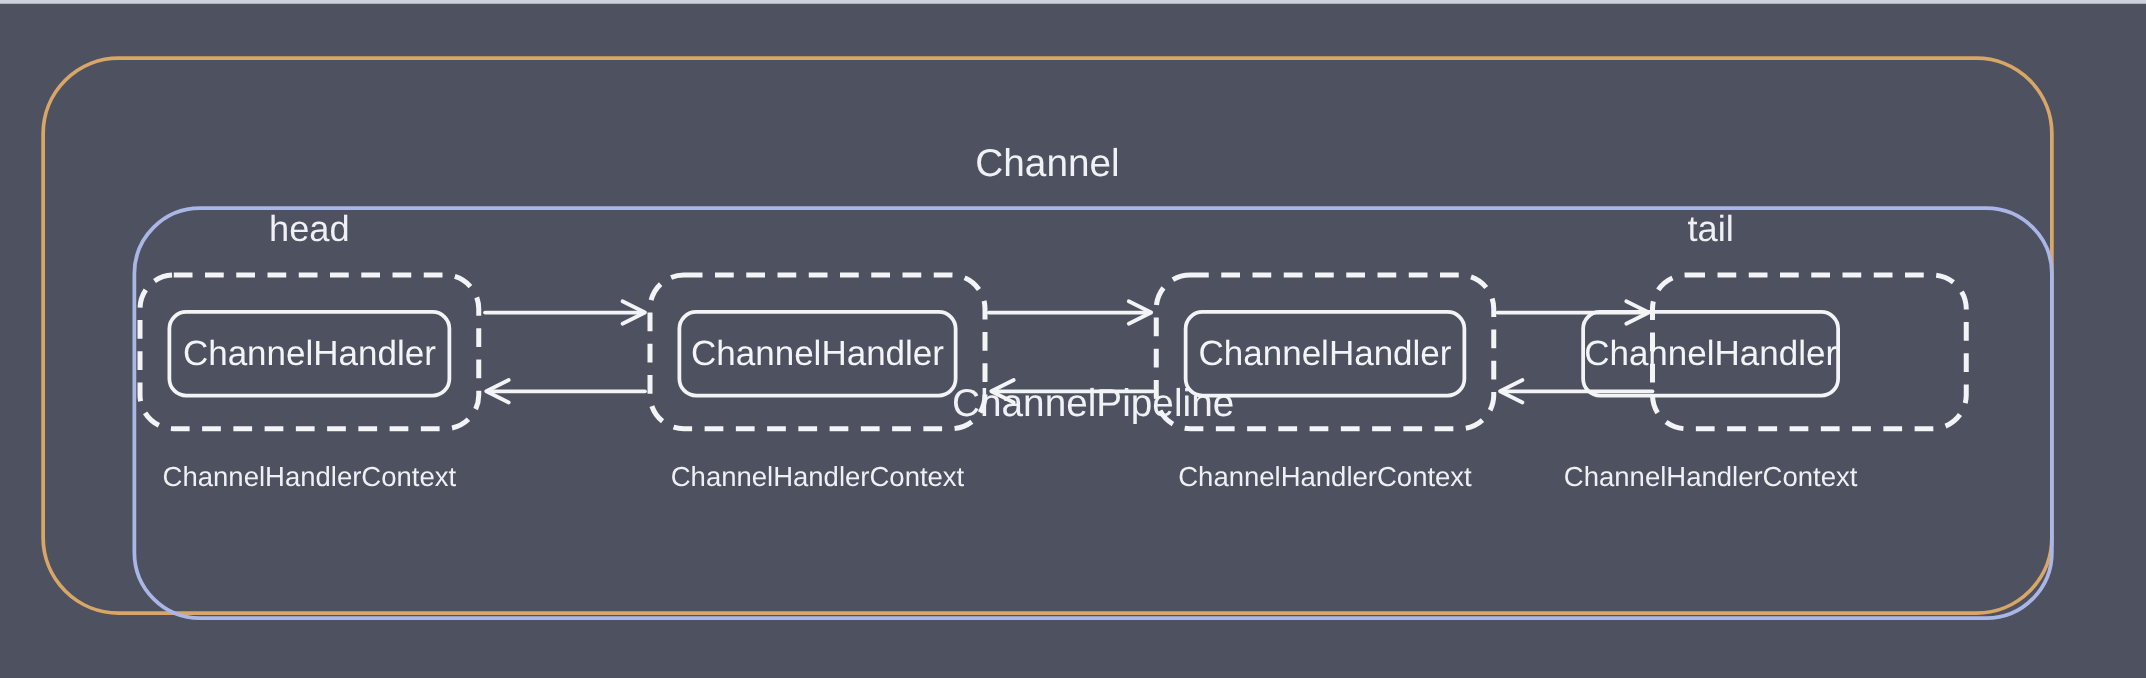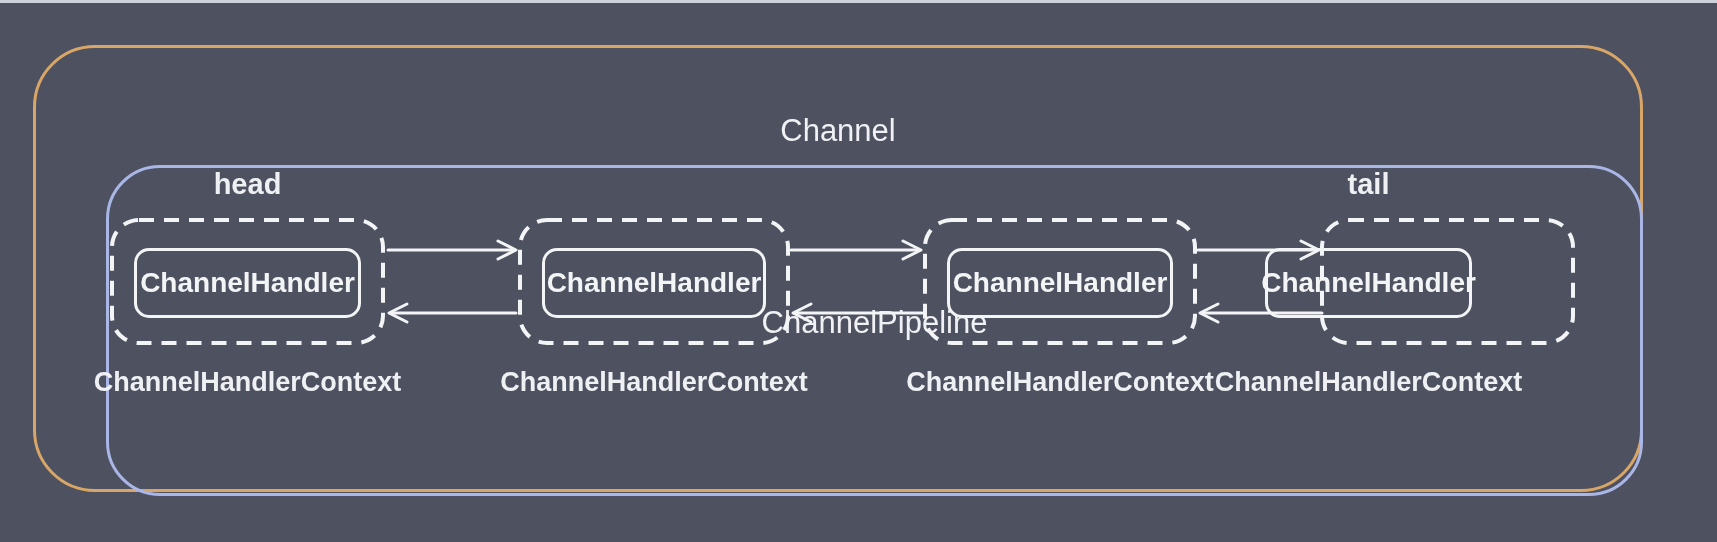--- a/index.html
+++ b/index.html
@@ -61,21 +61,20 @@
   #diagram-svg {
     position: absolute;
     left: 0; top: 0;
     width: 1717px; height: 542px;
   }
   
   .node {
     position: absolute;
     top: 220px;
     height: 123px;
-    font-weight: bold;
   }
   .pos-label {
     position: absolute;
     top: -55px;
     left: 50%;
     transform: translateX(-50%);
     white-space: nowrap;
     color: #eef0f3;
     font-size: 29px;
     line-height: 38px;
@@ -96,21 +95,21 @@
     font-size: 28px;
     white-space: nowrap;
   }
   .context-label {
     position: absolute;
     top: 143px;
     left: 50%;
     transform: translateX(-50%);
     white-space: nowrap;
     color: #eef0f3;
-    font-size: 27px;
+    font-size: 22px;
     line-height: 38px;
   }
 </style>
 </head>
 <body>
 
 <div id="canvas">
 
   <div id="top-edge"></div>
 

